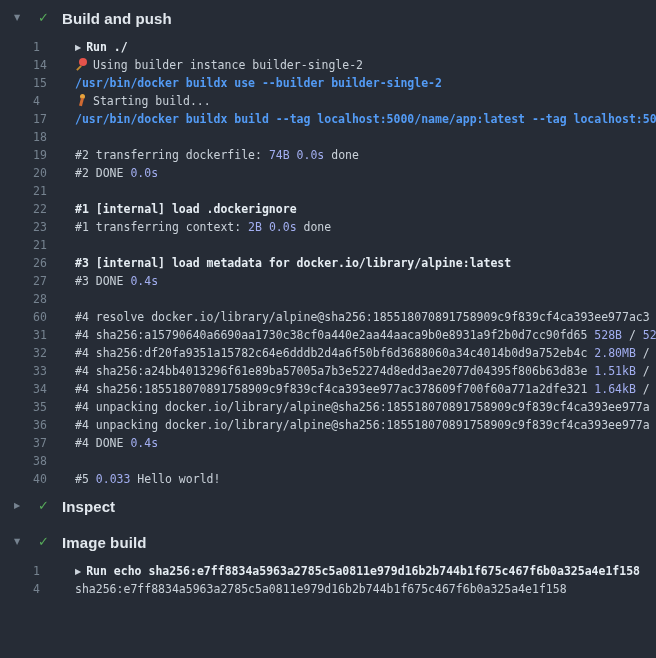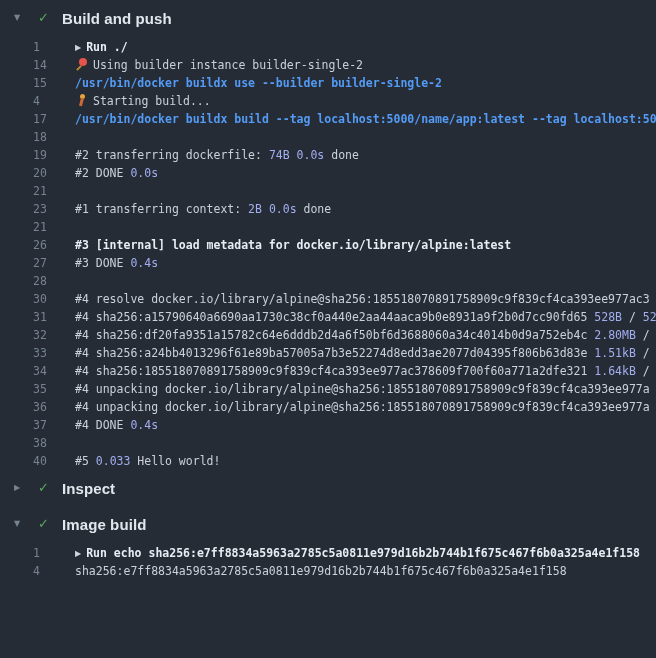--- a/index.html
+++ b/index.html
@@ -121,20 +121,24 @@
   <div class="log-line kind-info">
     <span class="line-num">20</span>
     <span class="line-text"><span>#2 DONE </span><span class="seg-num">0.0s</span></span>
   </div>
 
   <div class="log-line kind-blank">
     <span class="line-num">21</span>
     <span class="line-text"></span>
   </div>
 
+  <div class="log-line kind-bold">
+    <span class="line-num">22</span>
+    <span class="line-text">#1 [internal] load .dockerignore</span>
+  </div>
 
   <div class="log-line kind-info">
     <span class="line-num">23</span>
     <span class="line-text"><span>#1 transferring context: </span><span class="seg-num">2B</span><span> </span><span class="seg-num">0.0s</span><span> done</span></span>
   </div>
 
 
   <div class="log-line kind-blank">
     <span class="line-num">21</span>
     <span class="line-text"></span>
@@ -150,21 +154,21 @@
     <span class="line-text"><span>#3 DONE </span><span class="seg-num">0.4s</span></span>
   </div>
 
   <div class="log-line kind-blank">
     <span class="line-num">28</span>
     <span class="line-text"></span>
   </div>
 
 
   <div class="log-line kind-info">
-    <span class="line-num">30</span>
+    <span class="line-num">60</span>
     <span class="line-text">#4 resolve docker.io/library/alpine@sha256:185518070891758909c9f839cf4ca393ee977ac3</span>
   </div>
 
   <div class="log-line kind-info">
     <span class="line-num">31</span>
     <span class="line-text"><span>#4 sha256:a15790640a6690aa1730c38cf0a440e2aa44aaca9b0e8931a9f2b0d7cc90fd65 </span><span class="seg-num">528B</span><span> / </span><span class="seg-num">528B</span></span>
   </div>
 
   <div class="log-line kind-info">
     <span class="line-num">32</span>

